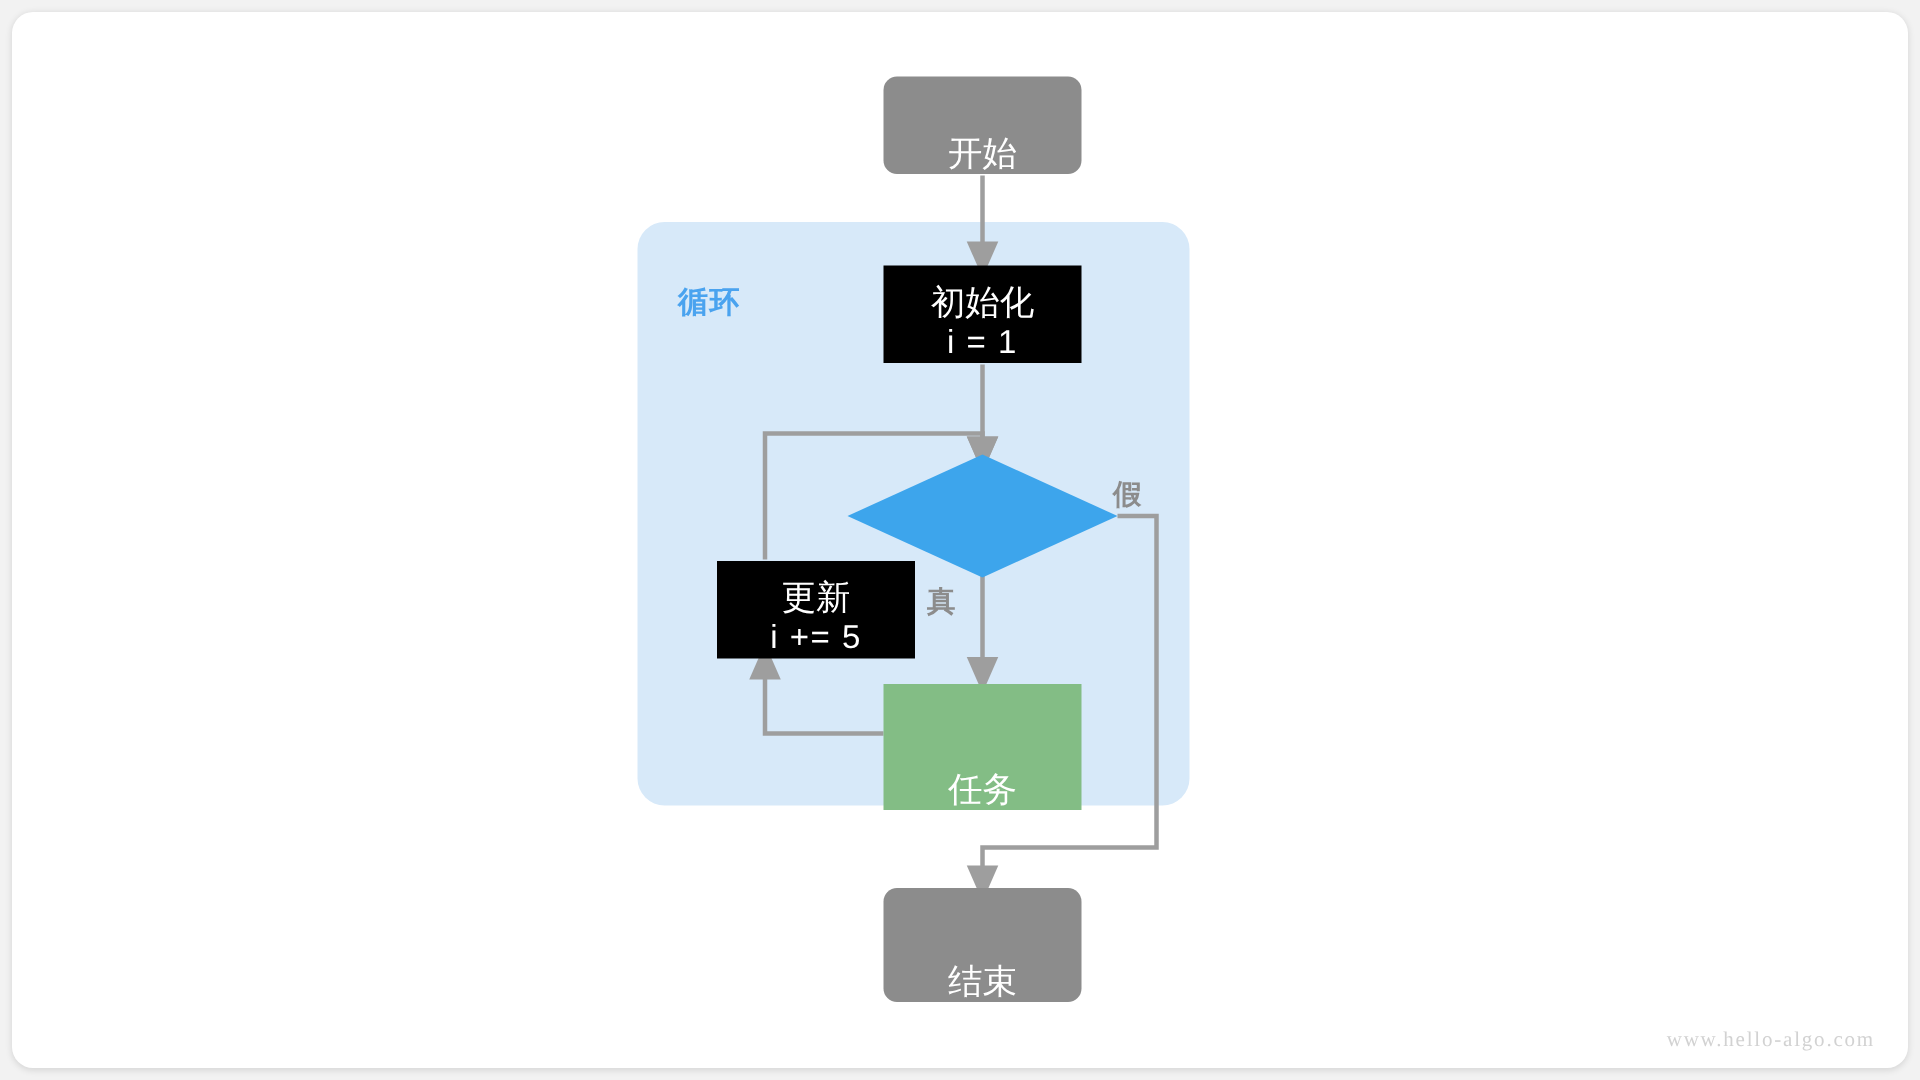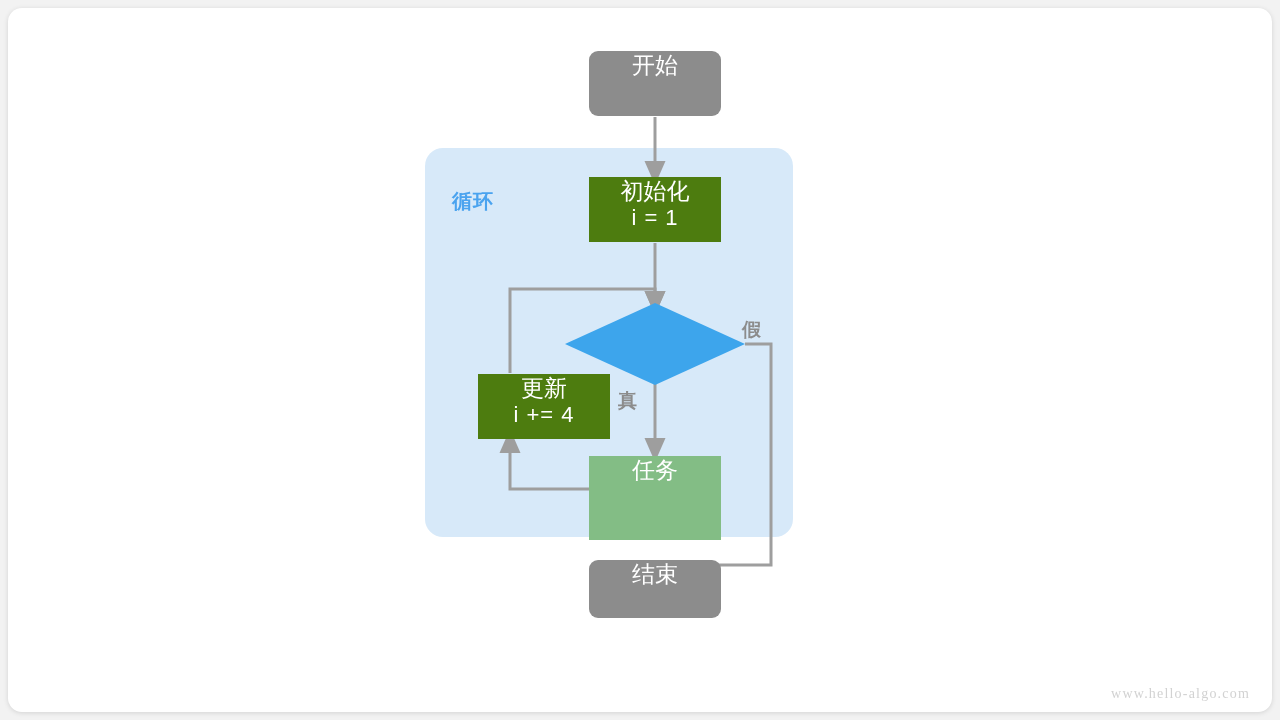--- a/index.html
+++ b/index.html
@@ -38,42 +38,42 @@
     left: 0; top: 0;
   }
 
   
   .node {
     position: absolute;
     box-sizing: border-box;
     display: flex;
     flex-direction: column;
     align-items: center;
-    justify-content: flex-start;
+    justify-content: flex-end;
     color: #ffffff;
     text-align: center;
     line-height: 1.22;
     user-select: none;
   }
   .node .cn {
     font-family: "Liberation Sans", sans-serif;
     font-size: 23px;
   }
   .node .mono {
     font-family: Liberation Sans, sans-serif;
     font-size: 22px;
     letter-spacing: 1px;
   }
 
   .terminator {
     background: #8c8c8c;
     border-radius: 9px;
   }
   .process-blue {
-    background: #4d7c0f;
+    background: #000000;
   }
   .process-green {
     background: #83bd85;
   }
 
   
   .loop-box {
     position: absolute;
     left: 425px;
     top: 148px;
@@ -151,28 +151,28 @@
     </div>
 
     <div class="node process-blue" style="left:589px; top:177px; width:132px; height:65px;">
       <span class="cn">初始化</span>
       <span class="mono">i = 1</span>
     </div>
 
 
     <div class="node process-blue" style="left:444px; top:374px; width:132px; height:65px;margin-left:34px;">
       <span class="cn">更新</span>
-      <span class="mono">i += 4</span>
+      <span class="mono">i += 5</span>
     </div>
 
     <div class="node process-green" style="left:589px; top:456px; width:132px; height:84px;">
       <span class="cn">任务</span>
     </div>
 
-    <div class="node terminator" style="left:589px; top:560px; width:132px; height:58px;">
+    <div class="node terminator" style="left:589px; top:592px; width:132px; height:76px;">
       <span class="cn">结束</span>
     </div>
 
     <div class="edge-label" style="left:618px; top:388px;">真</div>
     <div class="edge-label" style="left:742px; top:317px;">假</div>
 
     <div class="watermark">www.hello-algo.com</div>
   </div>
 </div>
 

